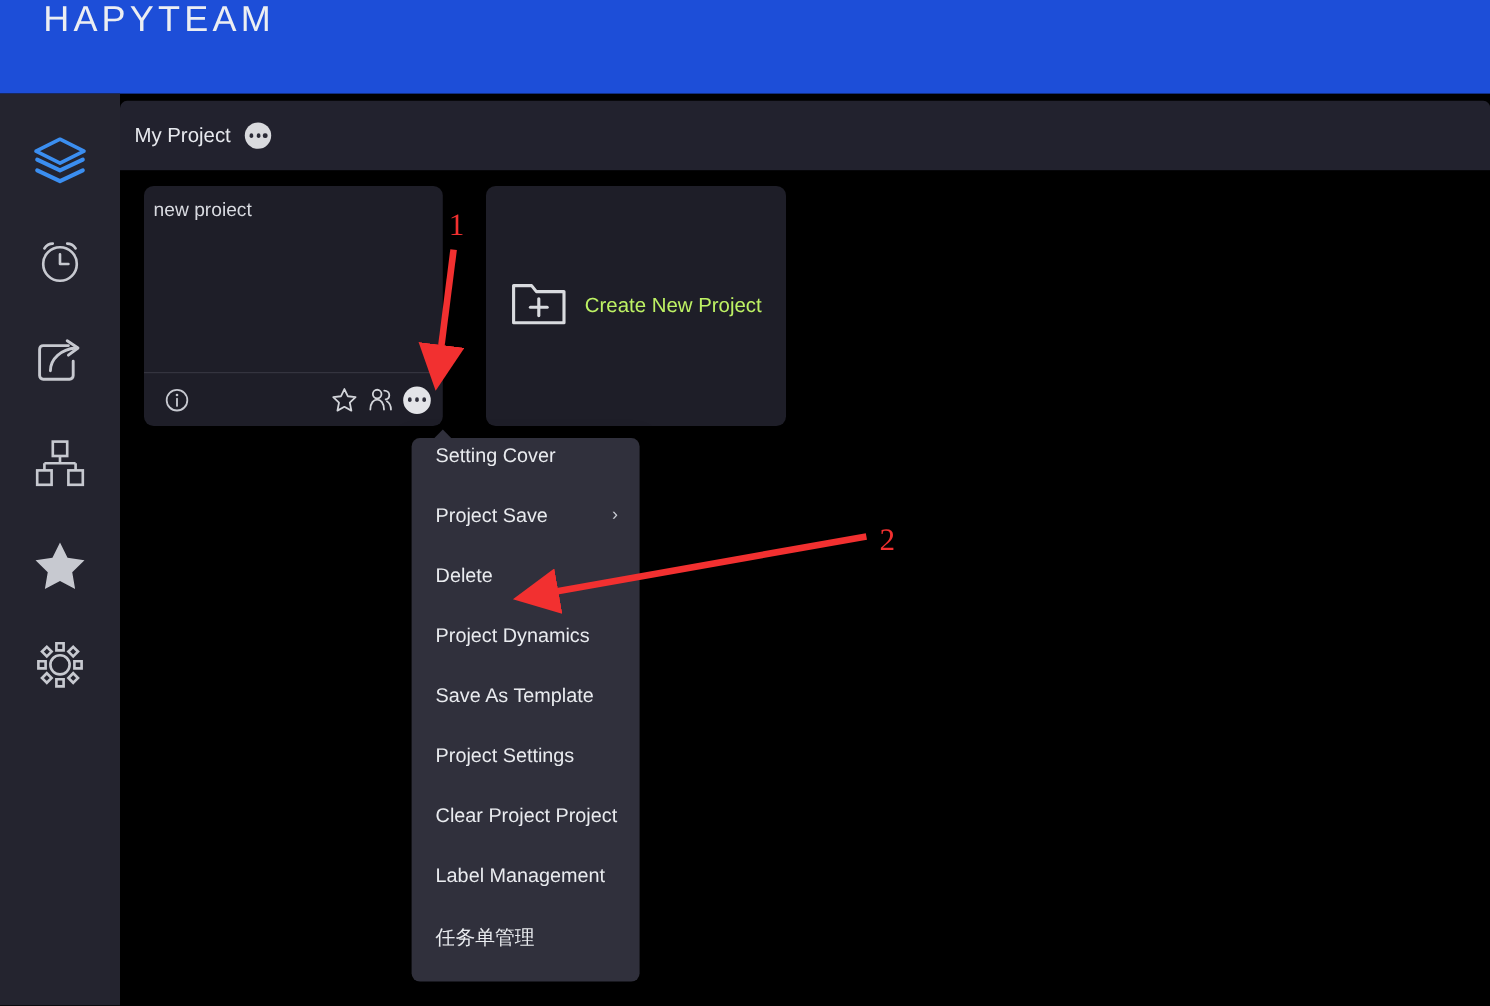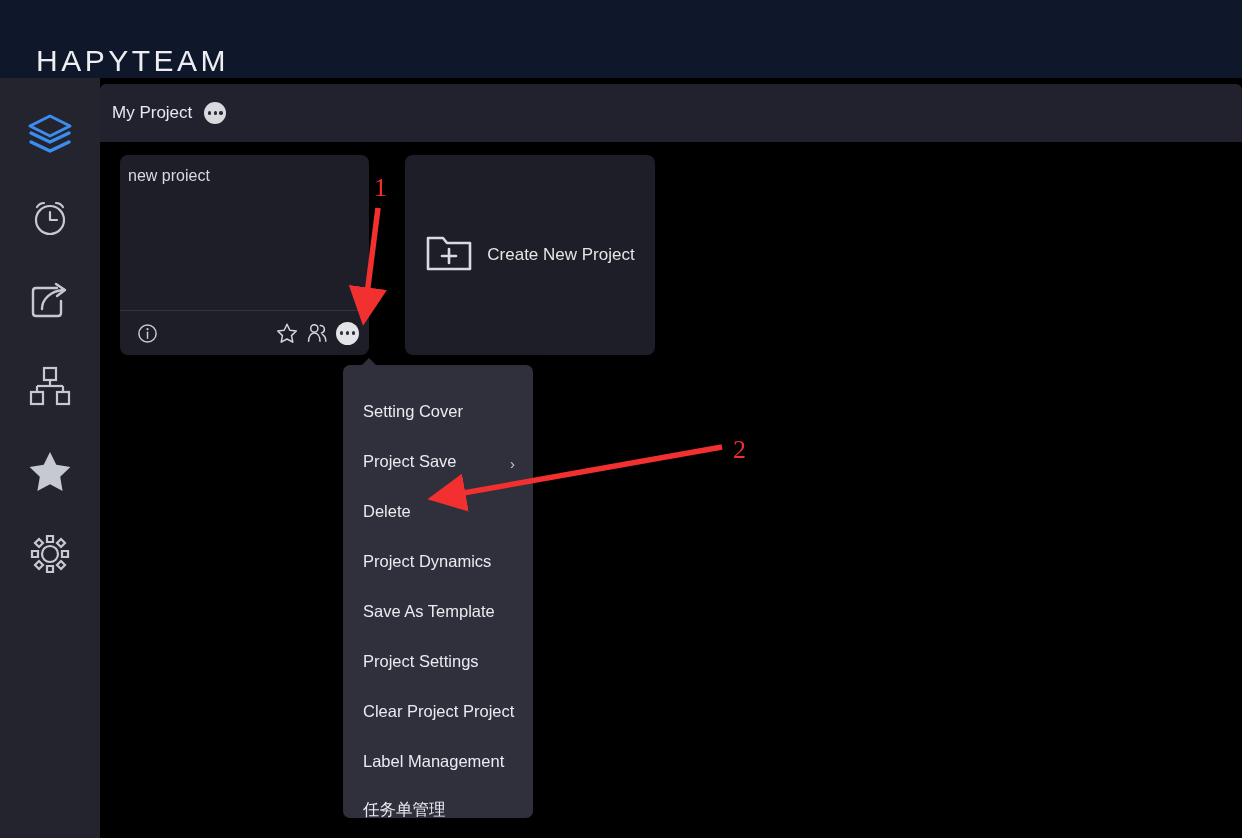--- a/index.html
+++ b/index.html
@@ -15,23 +15,23 @@
     width: 1242px;
     height: 838px;
     background: #000000;
   }
 
   
   .topbar {
     position: absolute;
     left: 0; top: 0;
     width: 1242px; height: 78px;
-    background: #0f172a;
-    display: flex;
-    align-items: flex-end;
+    background: #1d4ed8;
+    display: flex;
+    align-items: flex-start;
   }
   .brand {
     margin-left: 36px;
     color: #eceef2;
     font-size: 30px;
     letter-spacing: 3.5px;
     font-weight: 400;
     white-space: nowrap;
   }
 
@@ -158,21 +158,21 @@
     width: 250px; height: 200px;
     background: #1e1e28;
     border-radius: 8px;
     display: flex;
     align-items: center;
     justify-content: center;
     gap: 14px;
     cursor: pointer;
   }
   .create-label {
-    color: #e5e5e5;
+    color: #bef264;
     font-size: 17px;
   }
 
   
   .menu {
     position: absolute;
     left: 343px; top: 365px;
     width: 190px; height: 453px;
     background: #30303c;
     border-radius: 7px;
@@ -184,21 +184,21 @@
     position: absolute;
     left: 18px; top: -7px;
     width: 0; height: 0;
     border-left: 8px solid transparent;
     border-right: 8px solid transparent;
     border-bottom: 8px solid #30303c;
   }
   .menu-item {
     height: 50px;
     display: flex;
-    align-items: flex-end;
+    align-items: flex-start;
     padding: 0 18px 0 20px;
     color: #e9ebef;
     font-size: 16.5px;
     cursor: pointer;
     white-space: nowrap;
   }
   .menu-item .mi-label { flex: 1; }
   .chev {
     color: #c9ccd4;
     font-size: 15px;

